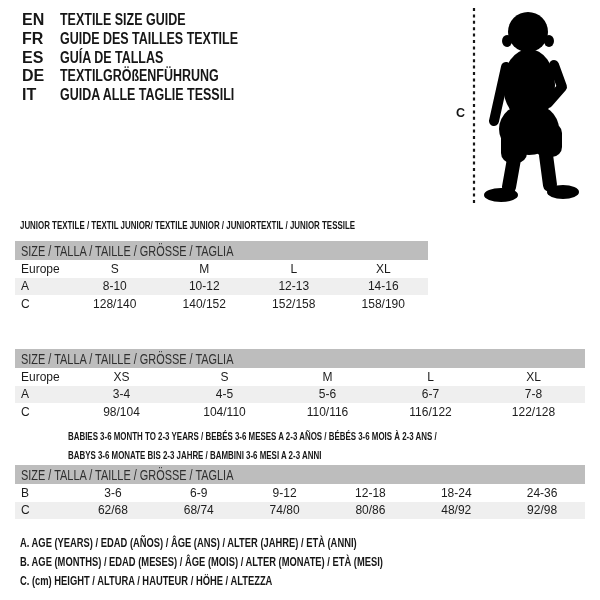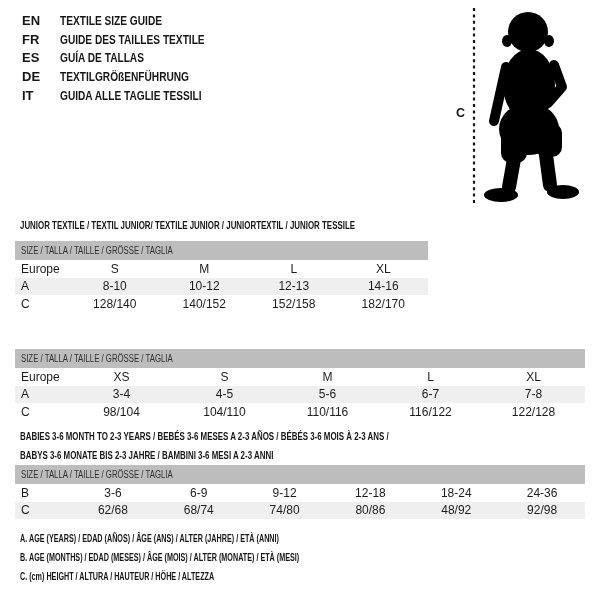--- a/index.html
+++ b/index.html
@@ -5,53 +5,53 @@
   html,body { margin:0; padding:0; background:#fff; }
   .page {
     position:relative; width:600px; height:600px; background:#ffffff;
     font-family:"Liberation Sans", sans-serif; color:#161616; overflow:hidden;
   }
   .cond { display:inline-block; transform:scaleX(0.78); transform-origin:0 50%; white-space:nowrap; }
   .cond-tight { display:inline-block; transform:scaleX(0.72); transform-origin:0 50%; white-space:nowrap; }
 
   
   .lang-block { position:absolute; left:22px; top:11px; }
-  .lang-row { display:flex; height:18.7px; align-items:center; font-weight:bold; font-size:13px; }
+  .lang-row { display:flex; height:18.7px; align-items:center; font-weight:bold; font-size:16px; }
   .lang-code { width:38px; flex:0 0 38px; }
   .lang-label { white-space:nowrap; }
 
   
   .measure-line { position:absolute; left:472px; top:8px; }
   .measure-label { position:absolute; left:456px; top:106px; font-size:12.5px; font-weight:600; }
   .figure-svg { position:absolute; left:478px; top:5px; }
 
   
   .table-title { position:absolute; left:20px; font-weight:bold; font-size:11px; }
   .title-1 { top:219px; }
   .title-2 { top:326px; }
-  .title-3 { top:427px; line-height:18.5px; }
+  .title-3 { top:427px; line-height:18.5px;margin-left:48px; }
   .sub-a { font-size:8px; vertical-align:-2px; }
 
   
   .size-table { position:absolute; left:15px; }
   .t1 { top:241px; width:413px; }
   .t2 { top:349px; width:570px; }
   .t3 { top:465px; width:570px; }
   .size-bar {
-    height:19px; background:#bdbdbd; color:#2f2f2f; font-size:10px;
+    height:19px; background:#bdbdbd; color:#2f2f2f; font-size:14px;
     display:flex; align-items:center; padding-left:6px; box-sizing:border-box;
   }
   .trow { display:flex; height:17.5px; align-items:center; font-size:12px; color:#1c1c1c; }
   .trow.shaded { background:#efefef; }
   .tlabel { width:55px; flex:0 0 55px; padding-left:6px; box-sizing:border-box; }
   .tcell { flex:1; text-align:center; }
 
   
   .footnotes { position:absolute; left:20px; top:533px; }
-  .footnote { height:19.2px; display:flex; font-weight:bold; font-size:10px; }
+  .footnote { height:19.2px; display:flex; align-items:center; font-weight:bold; font-size:13px; }
 </style>
 </head>
 <body>
 
 <div class="page">
 
   <div class="lang-block">
     <div class="lang-row">
       <span class="lang-code">EN</span>
       <span class="lang-label cond">TEXTILE SIZE GUIDE</span>
@@ -115,21 +115,21 @@
       <span class="tcell">8-10</span>
       <span class="tcell">10-12</span>
       <span class="tcell">12-13</span>
       <span class="tcell">14-16</span>
     </div>
     <div class="trow">
       <span class="tlabel">C</span>
       <span class="tcell">128/140</span>
       <span class="tcell">140/152</span>
       <span class="tcell">152/158</span>
-      <span class="tcell">182/170</span>
+      <span class="tcell">158/190</span>
     </div>
   </div>
 
   <div class="size-table t2">
     <div class="size-bar">
       <span class="cond">SIZE / TALLA / TAILLE / GRÖSSE / TAGLIA</span>
     </div>
     <div class="trow">
       <span class="tlabel">Europe</span>
       <span class="tcell">XS</span>

